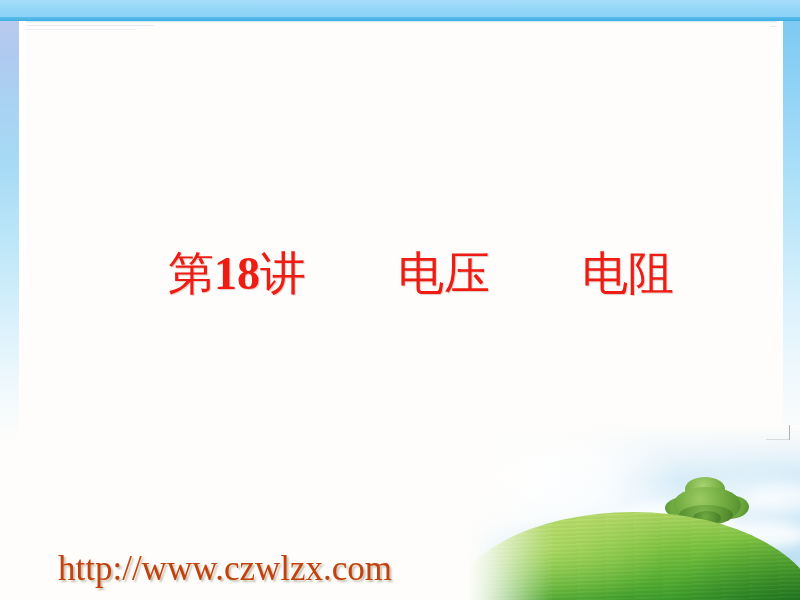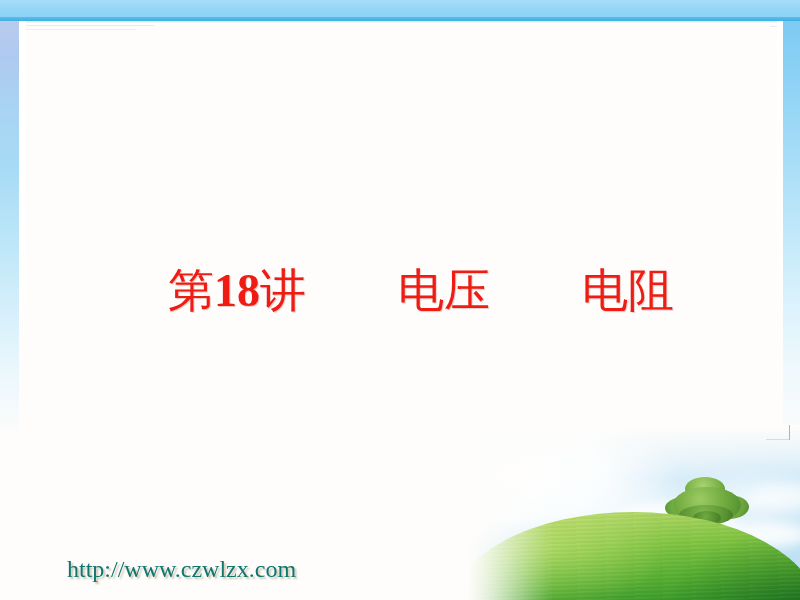--- a/index.html
+++ b/index.html
@@ -123,44 +123,44 @@
     top: 26px;
     width: 26px;
     height: 1px;
     background: rgba(205,222,238,.5);
   }
 
   
   .title {
     position: absolute;
     left: 168px;
-    top: 262px;
+    top: 245px;
     font-family: "DejaVu Serif", "Liberation Serif", serif;
     font-size: 46px;
     line-height: 56px;
     color: #EE1C12;
     white-space: pre;
     letter-spacing: 0px;
     text-shadow: 1px 1px 1px rgba(120,20,10,0.22);
   }
   .title .num {
     font-weight: bold;
     font-family: "Liberation Serif", "DejaVu Serif", serif;
     font-size: 46px;
   }
 
   
   .url {
     position: absolute;
-    left: 67px;
+    left: 58px;
     top: 548px;
     font-family: "Liberation Serif", "DejaVu Serif", serif;
-    font-size: 24px;
+    font-size: 35px;
     line-height: 42px;
-    color: #0f766e;
+    color: #c2410c;
     white-space: pre;
     text-shadow: 2px 2px 2px rgba(180,172,150,0.75);
   }
 
   
   .photo {
     position: absolute;
     left: 467px;
     top: 425px;
     width: 333px;

